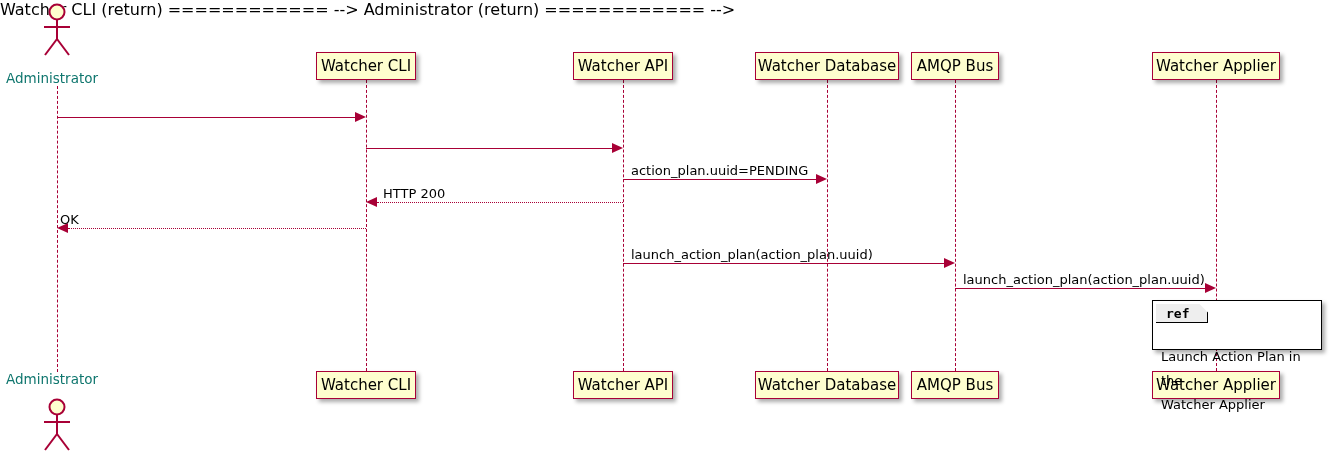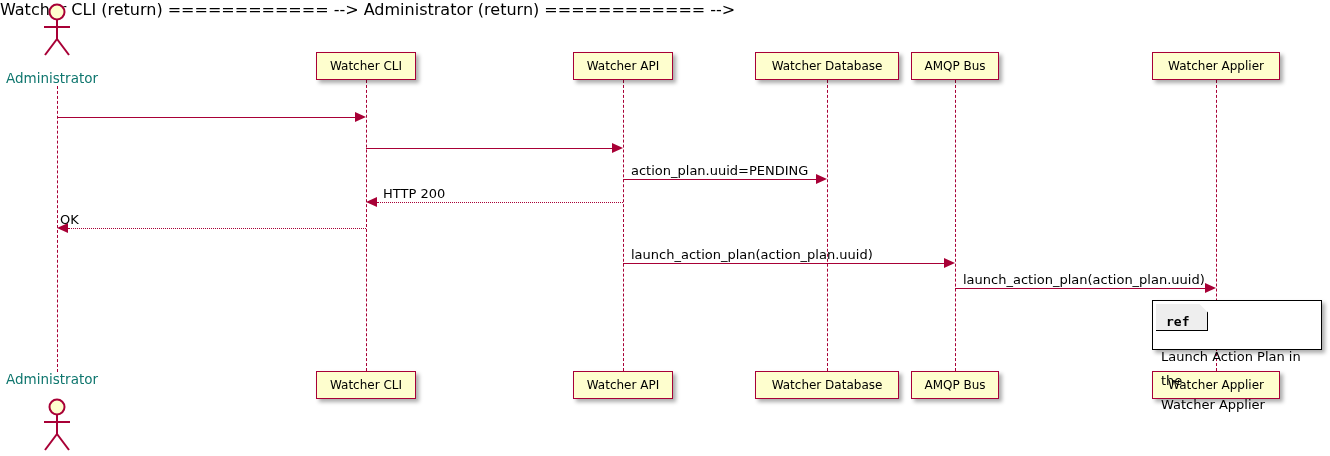--- a/index.html
+++ b/index.html
@@ -16,21 +16,21 @@
     overflow: hidden;
   }
 
   
   .pbox {
     position: absolute;
     box-sizing: border-box;
     background: #FEFECE;
     border: 1.5px solid #A80036;
     color: #000000;
-    font-size: 12px;
+    font-size: 15px;
     line-height: 1;
     display: flex;
     align-items: center;
     justify-content: center;
     white-space: nowrap;
     box-shadow: 3px 3px 4px rgba(0,0,0,0.33);
     height: 28px;
   }
 
   
@@ -94,21 +94,21 @@
   }
   .ref-tab {
     position: absolute;
     left: 3px;
     top: 3px;
     height: 18px;
     background: #EEEEEE;
     border: 1px solid #000000;
     border-left: none;
     border-top: none;
-    padding: 8px 18px 0 10px;
+    padding: 0 18px 0 10px;
     display: flex;
     align-items: center;
     font-size: 13px;
     font-weight: bold;
     font-family: "DejaVu Sans Mono", monospace;
     color: #000000;
     clip-path: polygon(0 0, calc(100% - 9px) 0, 100% 9px, 100% 100%, 0 100%);
   }
   .ref-body {
     position: absolute;

